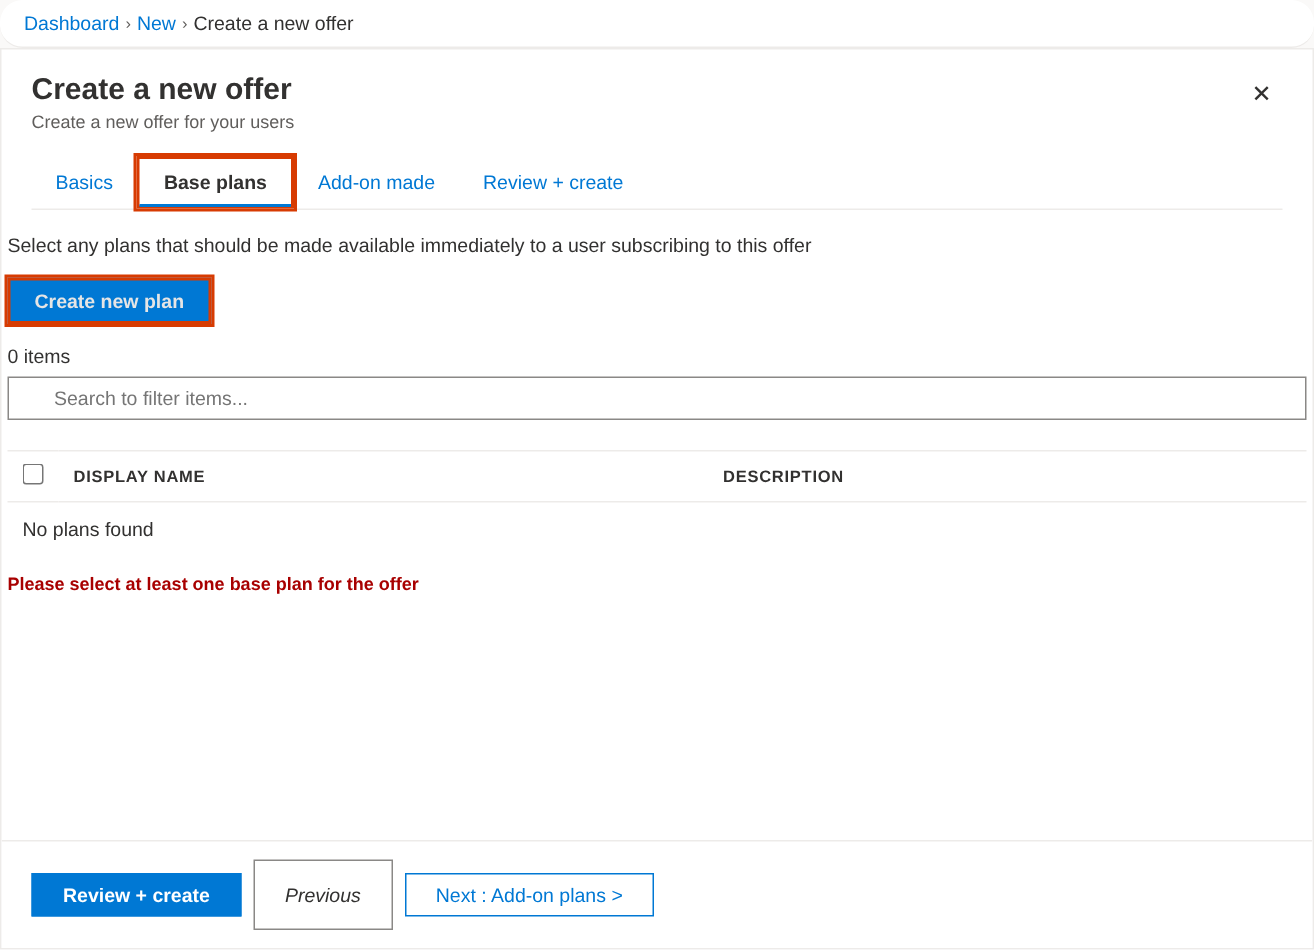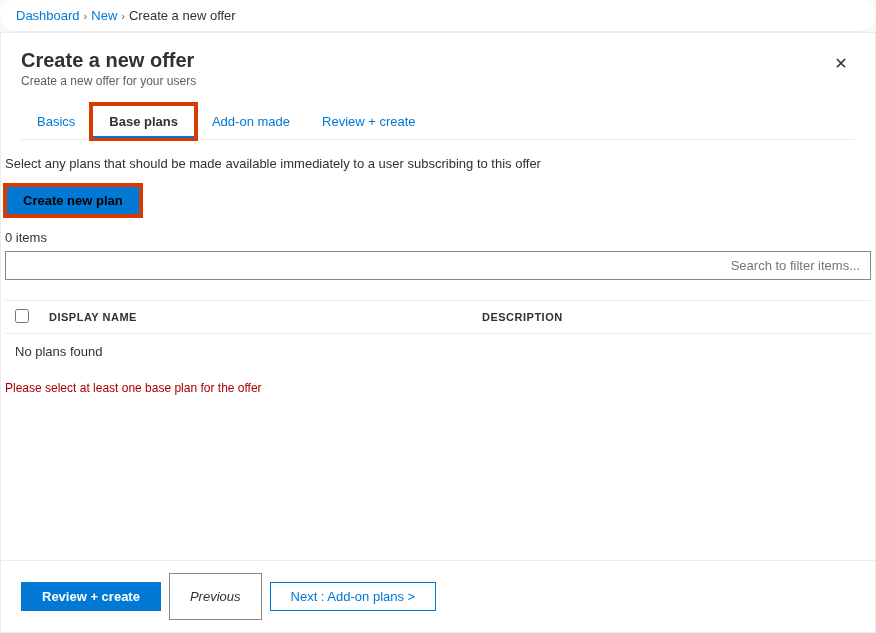--- a/index.html
+++ b/index.html
@@ -24,37 +24,37 @@
     .tab { padding: 8px 16px; font-size: 13px; cursor: pointer; color: #0078d4; text-decoration: none; border: none; background: none; position: relative; white-space: nowrap; }
     .tab.active { color: #323130; font-weight: 600; border: 2px solid #d73b02; outline: 2px solid #d73b02; }
     .tab.active::after { content: ''; position: absolute; bottom: -1px; left: 0; right: 0; height: 2px; background: #0078d4; }
     .tab-basics { color: #0078d4; }
     .tab-base-plans { color: #323130; font-weight: 600; }
 
     .panel-content { padding: 16px 4px; flex: 1; overflow-y: auto; display: flex; flex-direction: column; }
 
     .section-description { font-size: 13px; color: #323130; margin-bottom: 14px; }
 
-    .create-plan-btn { background: #0078d4; color: #000000; border: 2px solid #d73b02; outline: 2px solid #d73b02; padding: 6px 16px; font-size: 13px; cursor: pointer; font-weight: 600; width: fit-content; margin-bottom: 14px; }
+    .create-plan-btn { background: #0078d4; color: #e5e5e5; border: 2px solid #d73b02; outline: 2px solid #d73b02; padding: 6px 16px; font-size: 13px; cursor: pointer; font-weight: 600; width: fit-content; margin-bottom: 14px; }
 
     .items-count { font-size: 13px; color: #323130; margin-bottom: 6px; }
 
-    .search-box { width: 100%; border: 1px solid #8a8886; padding: 6px 10px 6px 30px; font-size: 13px; color: #605e5c; background: #fff; position: relative; margin-bottom: 10px; outline: none; text-align: right; }
+    .search-box { width: 100%; border: 1px solid #8a8886; padding: 6px 10px 6px 30px; font-size: 13px; color: #605e5c; background: #fff; position: relative; margin-bottom: 10px; outline: none; }
     .search-wrapper { position: relative; margin-bottom: 10px; }
     .search-icon { position: absolute; left: 9px; top: 50%; transform: translateY(-50%); color: #605e5c; font-size: 13px; pointer-events: none; }
 
     .table { width: 100%; border-collapse: collapse; }
     .table-header { border-top: 1px solid #edebe9; border-bottom: 1px solid #edebe9; }
     .table-header th { padding: 8px 10px; text-align: left; font-size: 11px; font-weight: 600; color: #323130; text-transform: uppercase; letter-spacing: 0.5px; }
     .table-header th:first-child { width: 30px; }
     .table-header th.col-name { width: 50%; margin-top: 35px; }
     .no-plans { padding: 10px 10px; font-size: 13px; color: #323130; }
     .header-checkbox { width: 14px; height: 14px; cursor: pointer; }
 
-    .error-message { font-size: 12px; color: #a80000; margin-top: 12px; }
+    .error-message { font-size: 12px; color: #a80000; margin-top: 12px; font-weight: bold; }
 
     .panel-footer { border-top: 1px solid #edebe9; padding: 12px 20px; display: flex; align-items: center; gap: 8px; background: #fff; }
     .btn-primary { background: #0078d4; color: #fff; border: 1px solid #0078d4; padding: 6px 20px; font-size: 13px; cursor: pointer; font-weight: 600; }
     .btn-secondary { background: #fff; color: #323130; border: 1px solid #8a8886; padding: 15px 20px; font-size: 13px; cursor: pointer; font-style: italic; }
     .btn-tertiary { background: #fff; color: #0078d4; border: 1px solid #0078d4; padding: 6px 20px; font-size: 13px; cursor: pointer; }
   </style>
 </head>
 <body>
 
 <div class="page-container">

